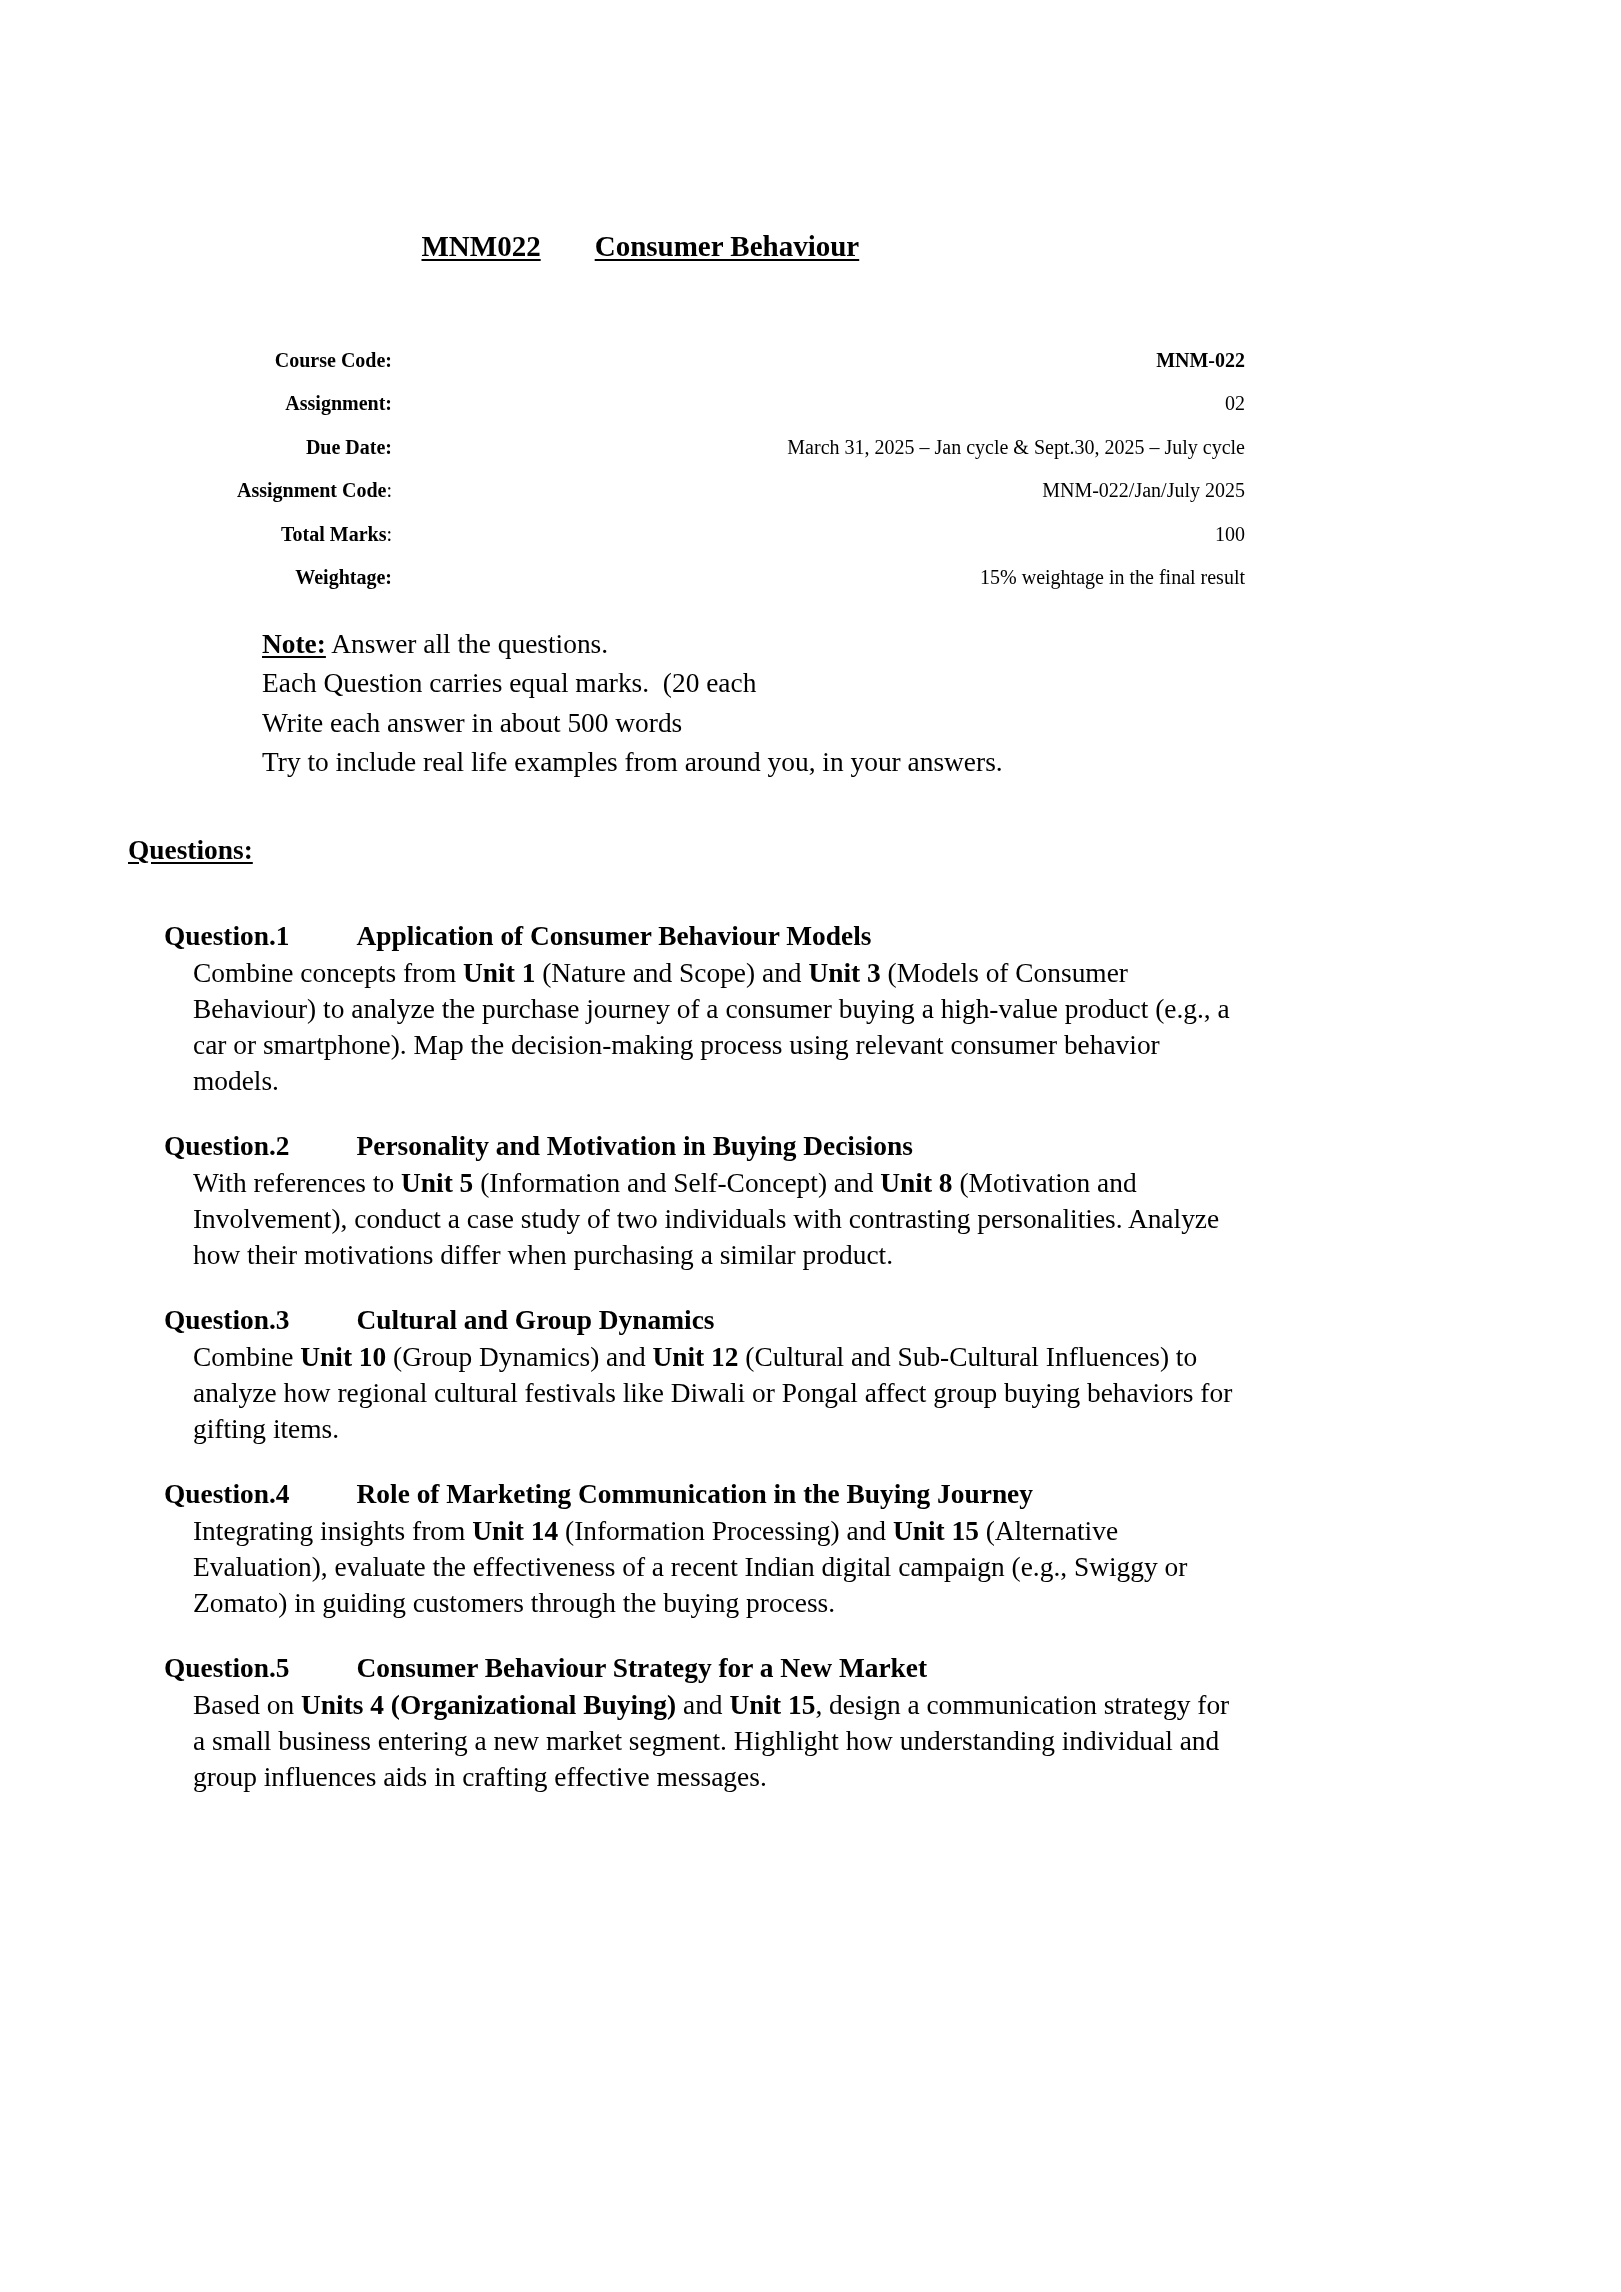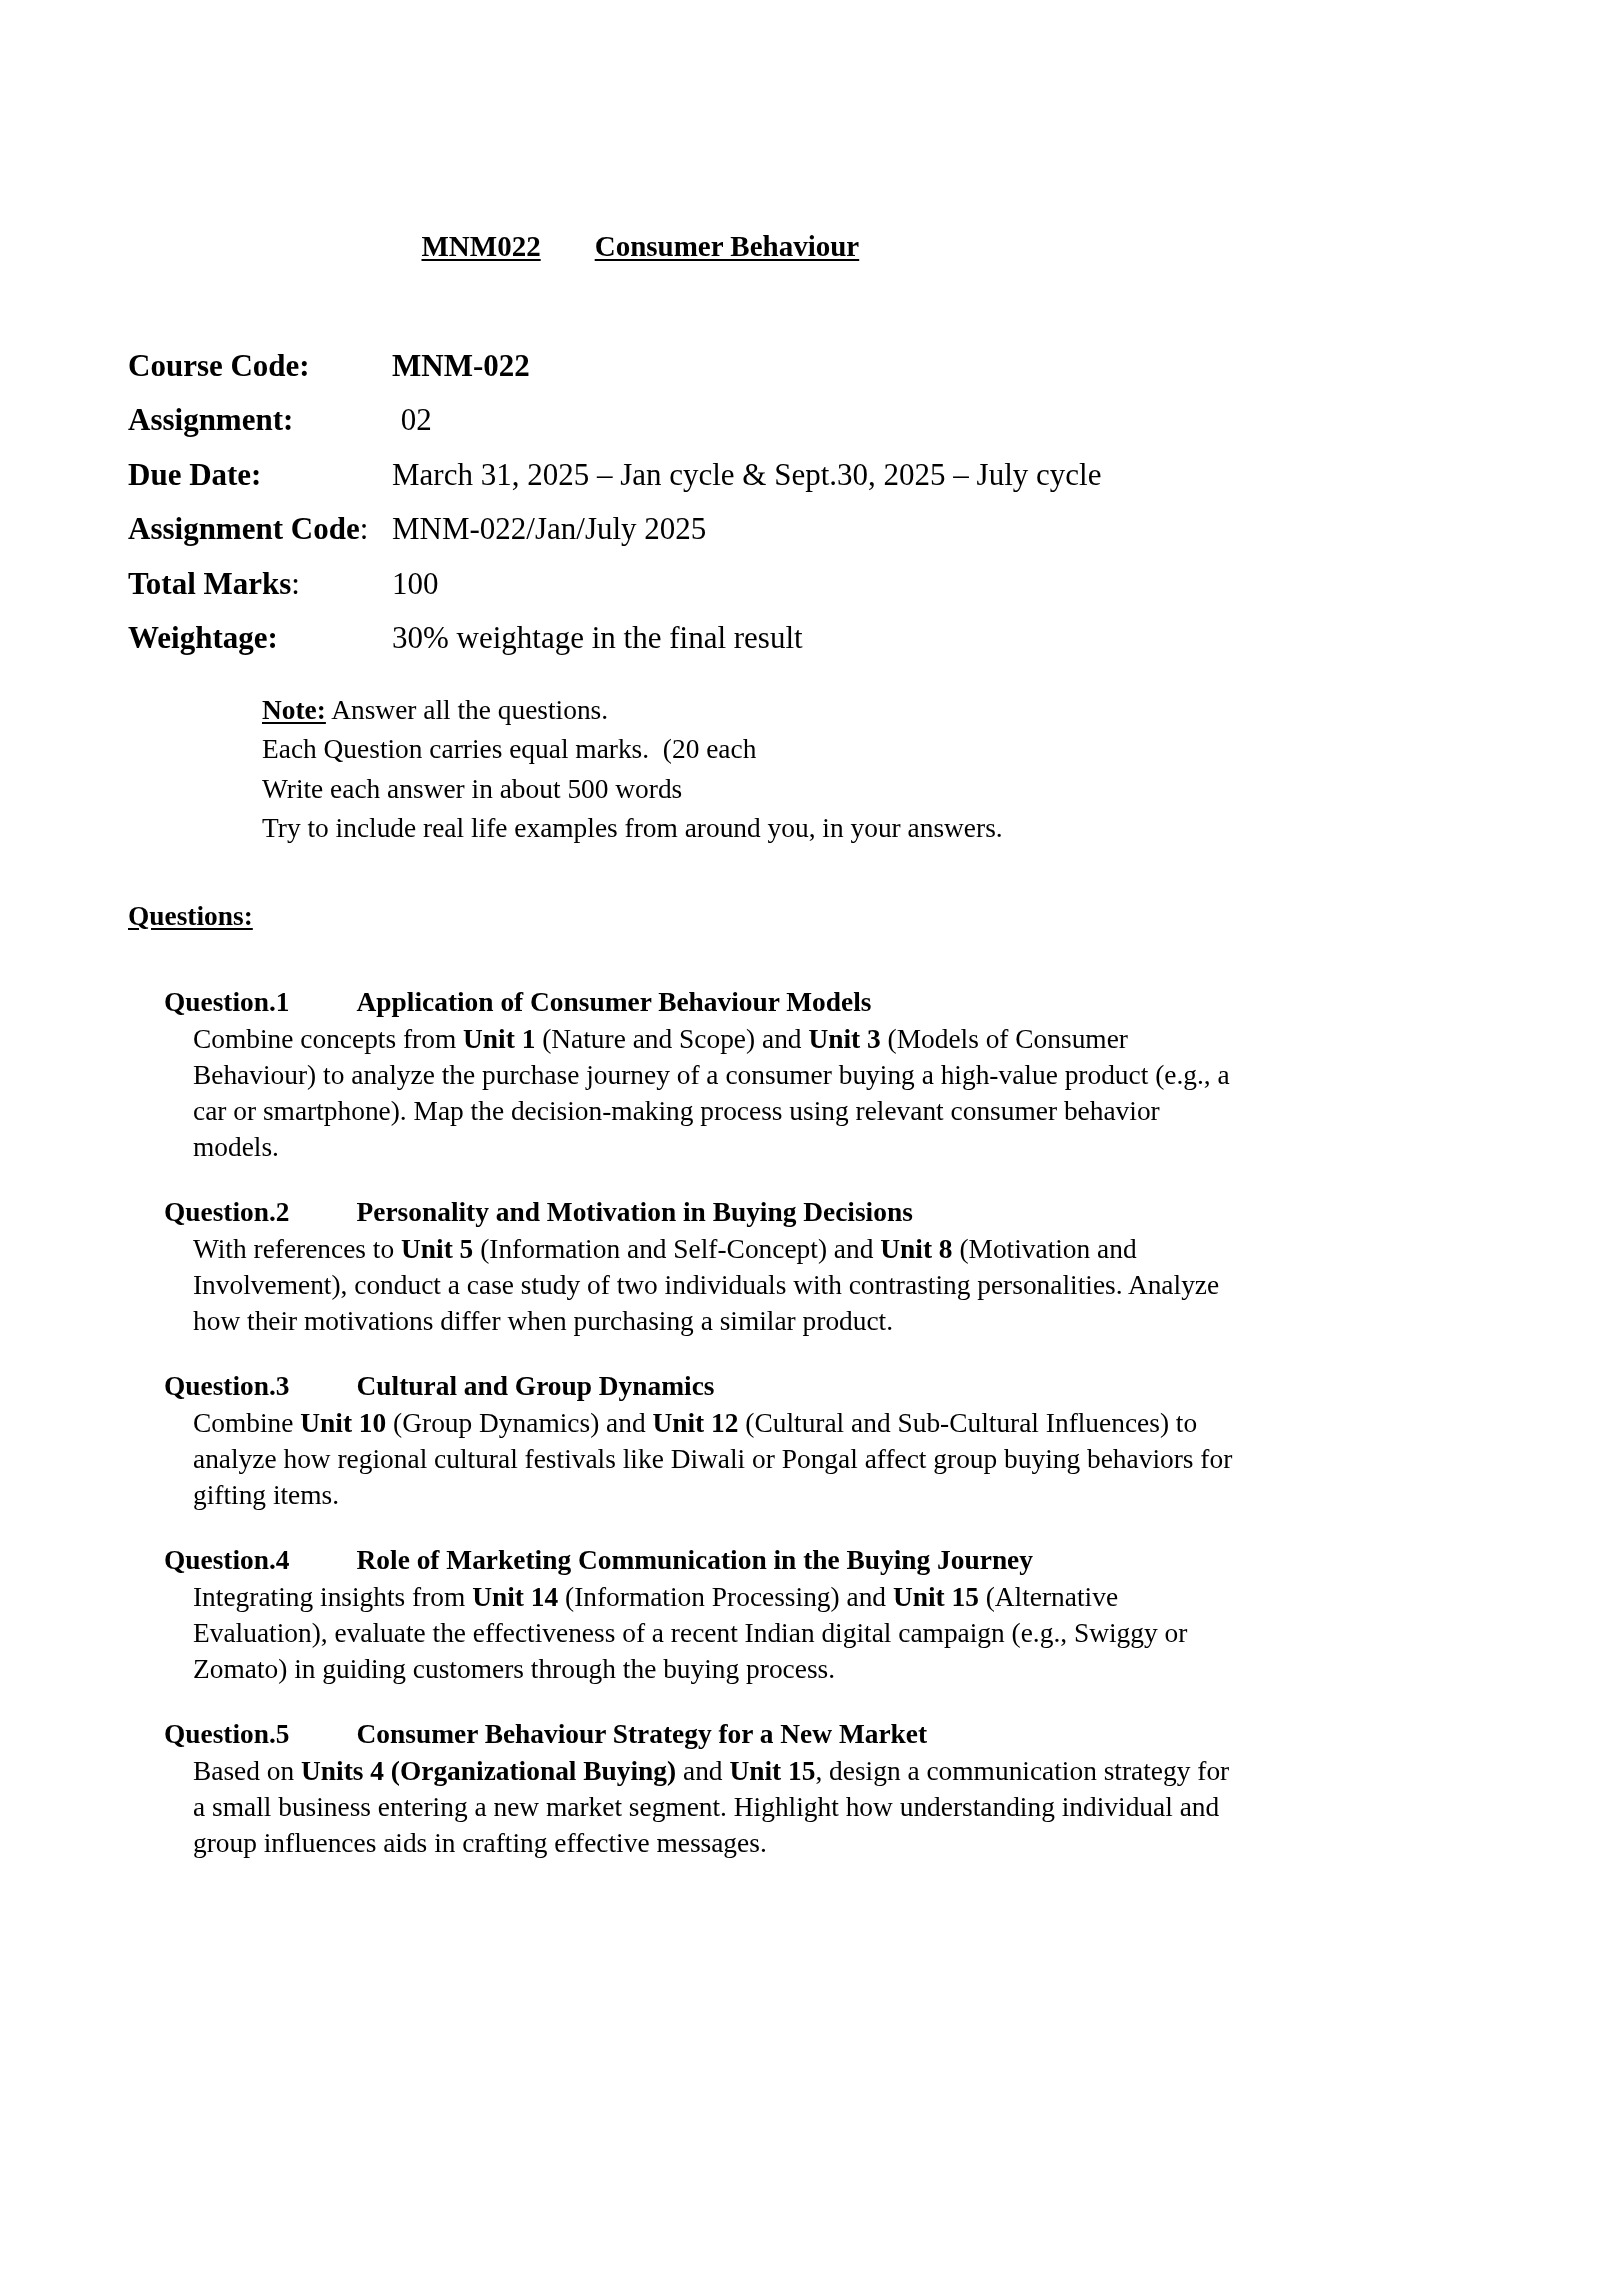--- a/index.html
+++ b/index.html
@@ -43,23 +43,24 @@
   }
   .title-gap { display: inline-block; width: 54px; }
 
   
   .meta {
     margin-top: 49px;
   }
   .meta-row {
     display: flex;
     align-items: baseline;
-    font-size: 31px;
+    font-size: 20px;
     line-height: 1.0;
     margin-bottom: 23.5px;
+    text-align: right;
   }
   .meta-label {
     width: 264px;
     flex: 0 0 264px;
     font-weight: bold;
   }
   .meta-label .plain { font-weight: normal; }
   .meta-value {
     flex: 1 1 auto;
     font-weight: normal;
@@ -145,21 +146,21 @@
         <div class="meta-row">
           <div class="meta-label">Assignment Code<span class="plain">:</span></div>
           <div class="meta-value">MNM-022/Jan/July 2025</div>
         </div>
         <div class="meta-row">
           <div class="meta-label">Total Marks<span class="plain">:</span></div>
           <div class="meta-value">100</div>
         </div>
         <div class="meta-row">
           <div class="meta-label">Weightage:</div>
-          <div class="meta-value">30% weightage in the final result</div>
+          <div class="meta-value">15% weightage in the final result</div>
         </div>
       </div>
 
     <div class="note">
         <div class="note-line"><span class="note-lead">Note:</span><span> Answer all the questions.</span></div>
         <div class="note-line">Each Question carries equal marks.  (20 each</div>
         <div class="note-line">Write each answer in about 500 words</div>
         <div class="note-line">Try to include real life examples from around you, in your answers.</div>
       </div>
 

